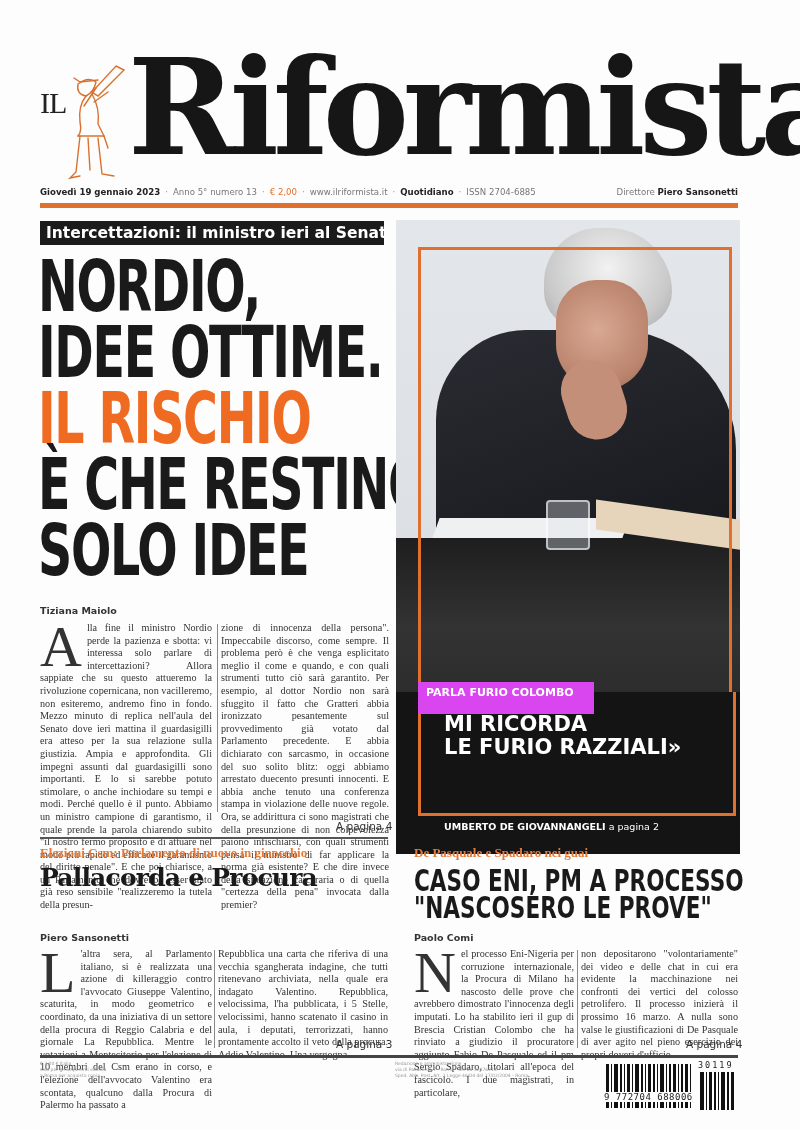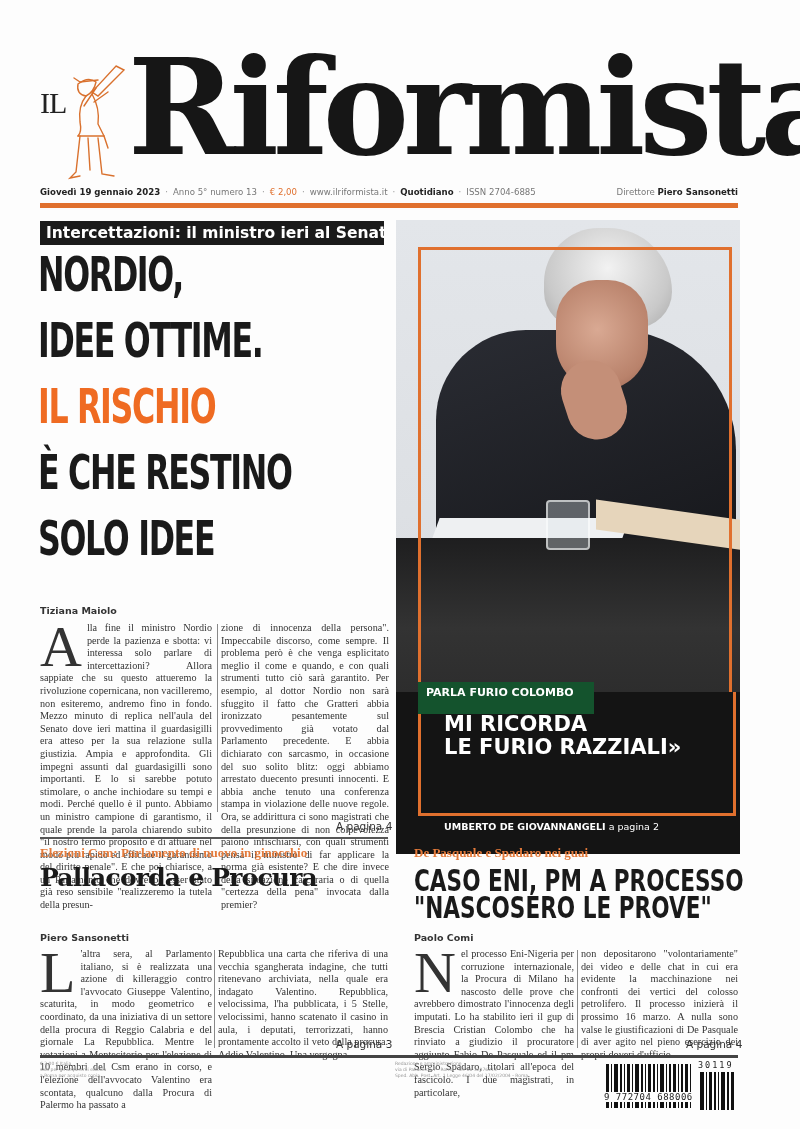--- a/index.html
+++ b/index.html
@@ -14,21 +14,21 @@
   .logo { left: 128px; top: 42px; font-family: "DejaVu Serif", serif; font-weight: bold; font-size: 132px; letter-spacing: -6px; line-height: 1; color: #161616; transform: scaleX(0.98); transform-origin: left top; }
   .metaline { left: 40px; top: 187px; width: 698px; font-family: "DejaVu Sans", sans-serif; font-size: 8.6px; color: #777; display: flex; white-space: nowrap; justify-content: center; }
   .metaline b { color: #222; font-weight: bold; }
   .metaline .price { color: #e0702e; }
   .metaline .dot { margin: 0 5px; color: #999; }
   .metaline .dir { margin-left: auto; }
   .orange-rule { left: 40px; top: 203px; width: 698px; height: 5px; background: #e0702e; }
 
   
   .kicker-box { left: 40px; top: 221px; width: 344px; height: 24px; background: #1b1b1b; color: #fff; font-family: "DejaVu Sans", sans-serif; font-weight: bold; font-size: 15.5px; line-height: 24px; padding-left: 6px; white-space: nowrap; overflow: hidden; }
-  .lead-headline { left: 38px; top: 250px; width: 350px; font-family: "DejaVu Sans", sans-serif; font-weight: bold; font-size: 48px; line-height: 1; letter-spacing: -2px; }
+  .lead-headline { left: 38px; top: 250px; width: 350px; font-family: "DejaVu Sans", sans-serif; font-weight: bold; font-size: 72px; line-height: 1; letter-spacing: -2px; }
   .lead-headline span { display: block; transform: scaleX(0.66); transform-origin: left; white-space: nowrap; height: 66px; }
   .lead-headline .orange { color: #ef6b22; }
   .byline { font-family: "DejaVu Sans", sans-serif; font-weight: bold; font-size: 9.5px; color: #333; }
   .body-col { font-family: "Liberation Serif", serif; font-size: 10.2px; line-height: 12.6px; color: #333; text-align: justify; hyphens: auto; }
   .dropcap { float: left; font-family: "Liberation Serif", serif; font-size: 58px; line-height: 46px; margin: 2px 5px 0 0; font-weight: normal; }
   .col-rule { width: 1px; background: #888; }
   .apagina { font-family: "DejaVu Sans", sans-serif; font-size: 10.5px; color: #333; }
   .hrule { height: 2px; background: #555; }
 
   
@@ -37,21 +37,21 @@
   .photo .hair { position:absolute; left:148px; top:8px; width:128px; height:100px; border-radius: 60px 70px 40px 40px; background: radial-gradient(circle at 50% 40%, #f2f2f2, #c9c9c9 70%, #a9a9a9); }
   .photo .face { position:absolute; left:160px; top:60px; width:92px; height:110px; border-radius: 40px 40px 46px 46px; background: radial-gradient(circle at 45% 45%, #d9a993, #b9826b 70%, #8f5f4e); }
   .photo .body { position:absolute; left:40px; top:110px; width:300px; height:220px; border-radius: 90px 120px 0 0; background: linear-gradient(160deg, #2a2c33, #17181c); }
   .photo .hand { position:absolute; left:168px; top:140px; width:60px; height:80px; border-radius: 30px; background: #c48f78; transform: rotate(-18deg); }
   .photo .desk { position:absolute; left:0; top:318px; width:100%; height:300px; background: linear-gradient(180deg, #1e1e1f 0%, #333 30%, #1f1f20 100%); }
   .photo .papers { position:absolute; left:40px; top:298px; width:190px; height:20px; background: #eef0f2; transform: skewX(-20deg); }
   .photo .book { position:absolute; left:200px; top:290px; width:150px; height:30px; background: #e6d5bb; transform: skewY(8deg); }
   .photo .glass { position:absolute; left:150px; top:280px; width:44px; height:50px; border:2px solid rgba(255,255,255,0.6); border-radius: 4px; background: rgba(220,230,235,0.35); }
   .photo .frame { position:absolute; left:22px; top:27px; width:314px; height:590px; border: 3px solid #e0702e; border-bottom: none; }
   .quote-panel { left: 396px; top: 692px; width: 344px; height: 124px; background: #141414; }
-  .quote-tag { left: 418px; top: 682px; height: 32px; background: #14532d; color: #fff; font-family: "DejaVu Sans", sans-serif; font-weight: bold; font-size: 11px; line-height: 22px; padding: 0 20px 0 8px; }
+  .quote-tag { left: 418px; top: 682px; height: 32px; background: #d946ef; color: #fff; font-family: "DejaVu Sans", sans-serif; font-weight: bold; font-size: 11px; line-height: 22px; padding: 0 20px 0 8px; }
   .quote-text { left: 444px; top: 713px; width: 290px; color: #fff; font-family: "DejaVu Sans", sans-serif; font-weight: bold; font-size: 21px; line-height: 23px; }
   .quote-frame { left: 418px; top: 692px; width: 318px; height: 124px; border: 3px solid #e0702e; border-top: none; }
   .quote-credit { left: 396px; top: 816px; width: 344px; height: 38px; background: #141414; color: #fff; font-family: "DejaVu Sans", sans-serif; font-size: 9.5px; line-height: 22px; padding-left: 48px; }
   .quote-credit b { font-weight: bold; }
 
   
   .kicker-orange { font-family: Liberation Serif, serif; font-weight: bold; font-size: 13px; color: #e47a3a; white-space: nowrap; }
   .serif-head { font-family: "DejaVu Serif", serif; font-weight: bold; font-size: 25px; line-height: 28px; letter-spacing: -0.8px; color: #1a1a1a; }
   .sans-head { font-family: "DejaVu Sans", sans-serif; font-weight: bold; font-size: 30px; line-height: 27px; color: #1a1a1a; }
   .sans-head span { display:block; transform: scaleX(0.72); transform-origin: left; white-space: nowrap; }

